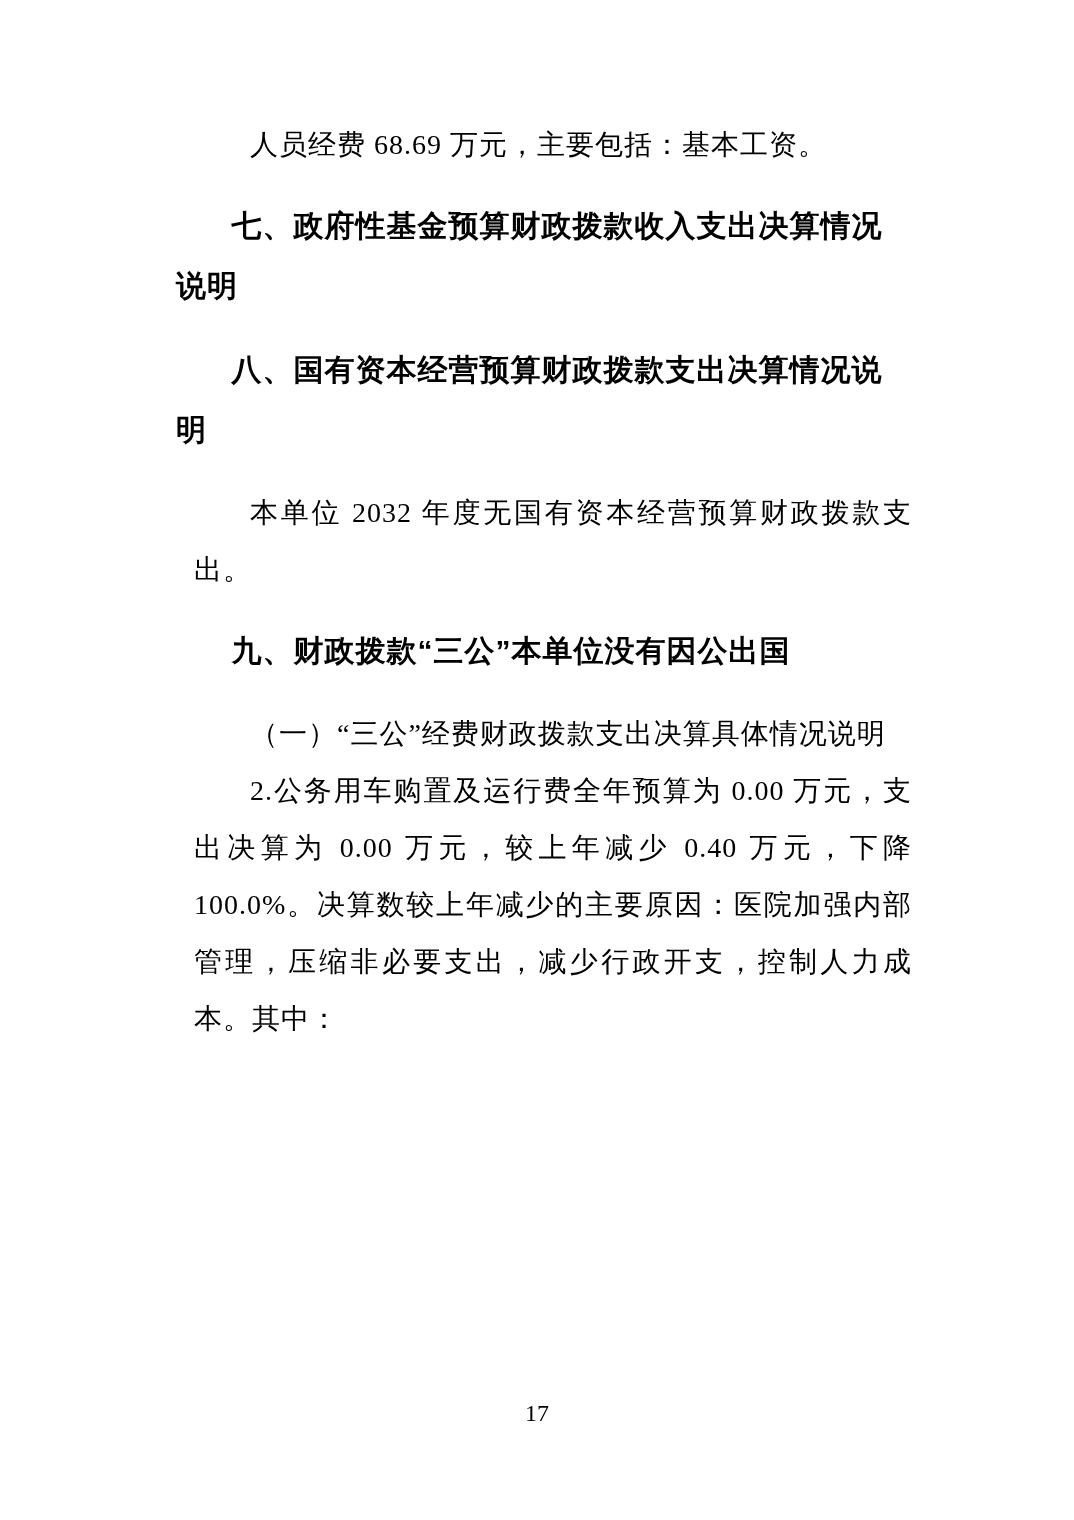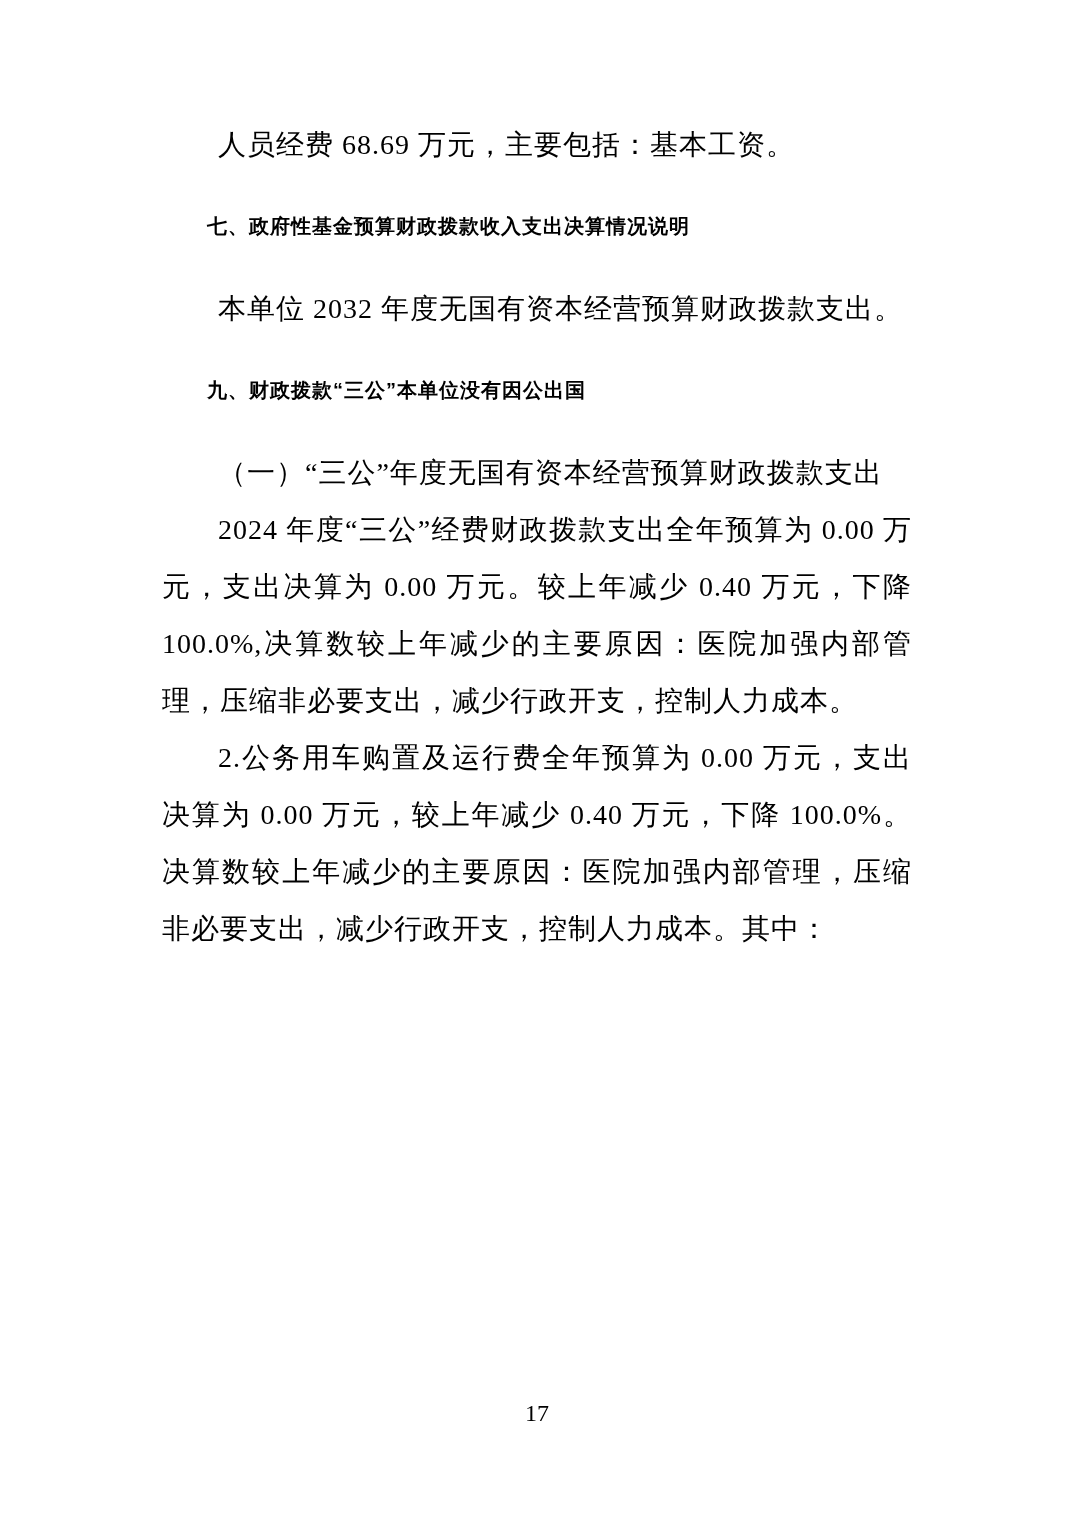--- a/index.html
+++ b/index.html
@@ -25,31 +25,32 @@
   }
   .content p {
     margin: 0;
   }
   p.paragraph, p.subheading {
     font-size: 28px;
     line-height: 57px;
     text-align: justify;
     text-indent: 2em;
     letter-spacing: 1px;
+    margin-left: 32px;
   }
   p.subheading {
     
     font-family: "Liberation Serif", serif;
   }
   p.heading {
     font-family: "Liberation Sans", sans-serif;
     font-weight: 700;
-    font-size: 20px;
+    font-size: 30px;
     line-height: 60px;
-    margin: 23px 8px 24px;
+    margin: 23px 14px 24px;
     text-indent: 1.85em;
     text-align: left;
     letter-spacing: 1px;
   }
   .page-number {
     position: absolute;
     top: 1398px;
     left: 0;
     width: 100%;
     text-align: center;
@@ -58,20 +59,20 @@
     font-family: "Liberation Serif", serif;
   }
 </style>
 </head>
 <body>
 
 <div class="page">
   <main class="content" id="content">
       <p class="paragraph">人员经费 68.69 万元，主要包括：基本工资。</p>
       <p class="heading">七、政府性基金预算财政拨款收入支出决算情况说明</p>
+      <p class="heading">八、国有资本经营预算财政拨款支出决算情况说明</p>
       <p class="paragraph">本单位 2032 年度无国有资本经营预算财政拨款支出。</p>
       <p class="heading">九、财政拨款“三公”本单位没有因公出国</p>
-      <p class="subheading">（一）“三公”年度无国有资本经营预算财政拨款支出</p>
-      <p class="paragraph">2024 年度“三公”经费财政拨款支出全年预算为 0.00 万元，支出决算为 0.00 万元。较上年减少 0.40 万元，下降 100.0%,决算数较上年减少的主要原因：医院加强内部管理，压缩非必要支出，减少行政开支，控制人力成本。</p>
+      <p class="subheading">（一）“三公”经费财政拨款支出决算具体情况说明</p>
       <p class="paragraph">2.公务用车购置及运行费全年预算为 0.00 万元，支出决算为 0.00 万元，较上年减少 0.40 万元，下降 100.0%。决算数较上年减少的主要原因：医院加强内部管理，压缩非必要支出，减少行政开支，控制人力成本。其中：</p>
     </main>
   <div class="page-number">17</div>
 </div>
 
 </body></html>

